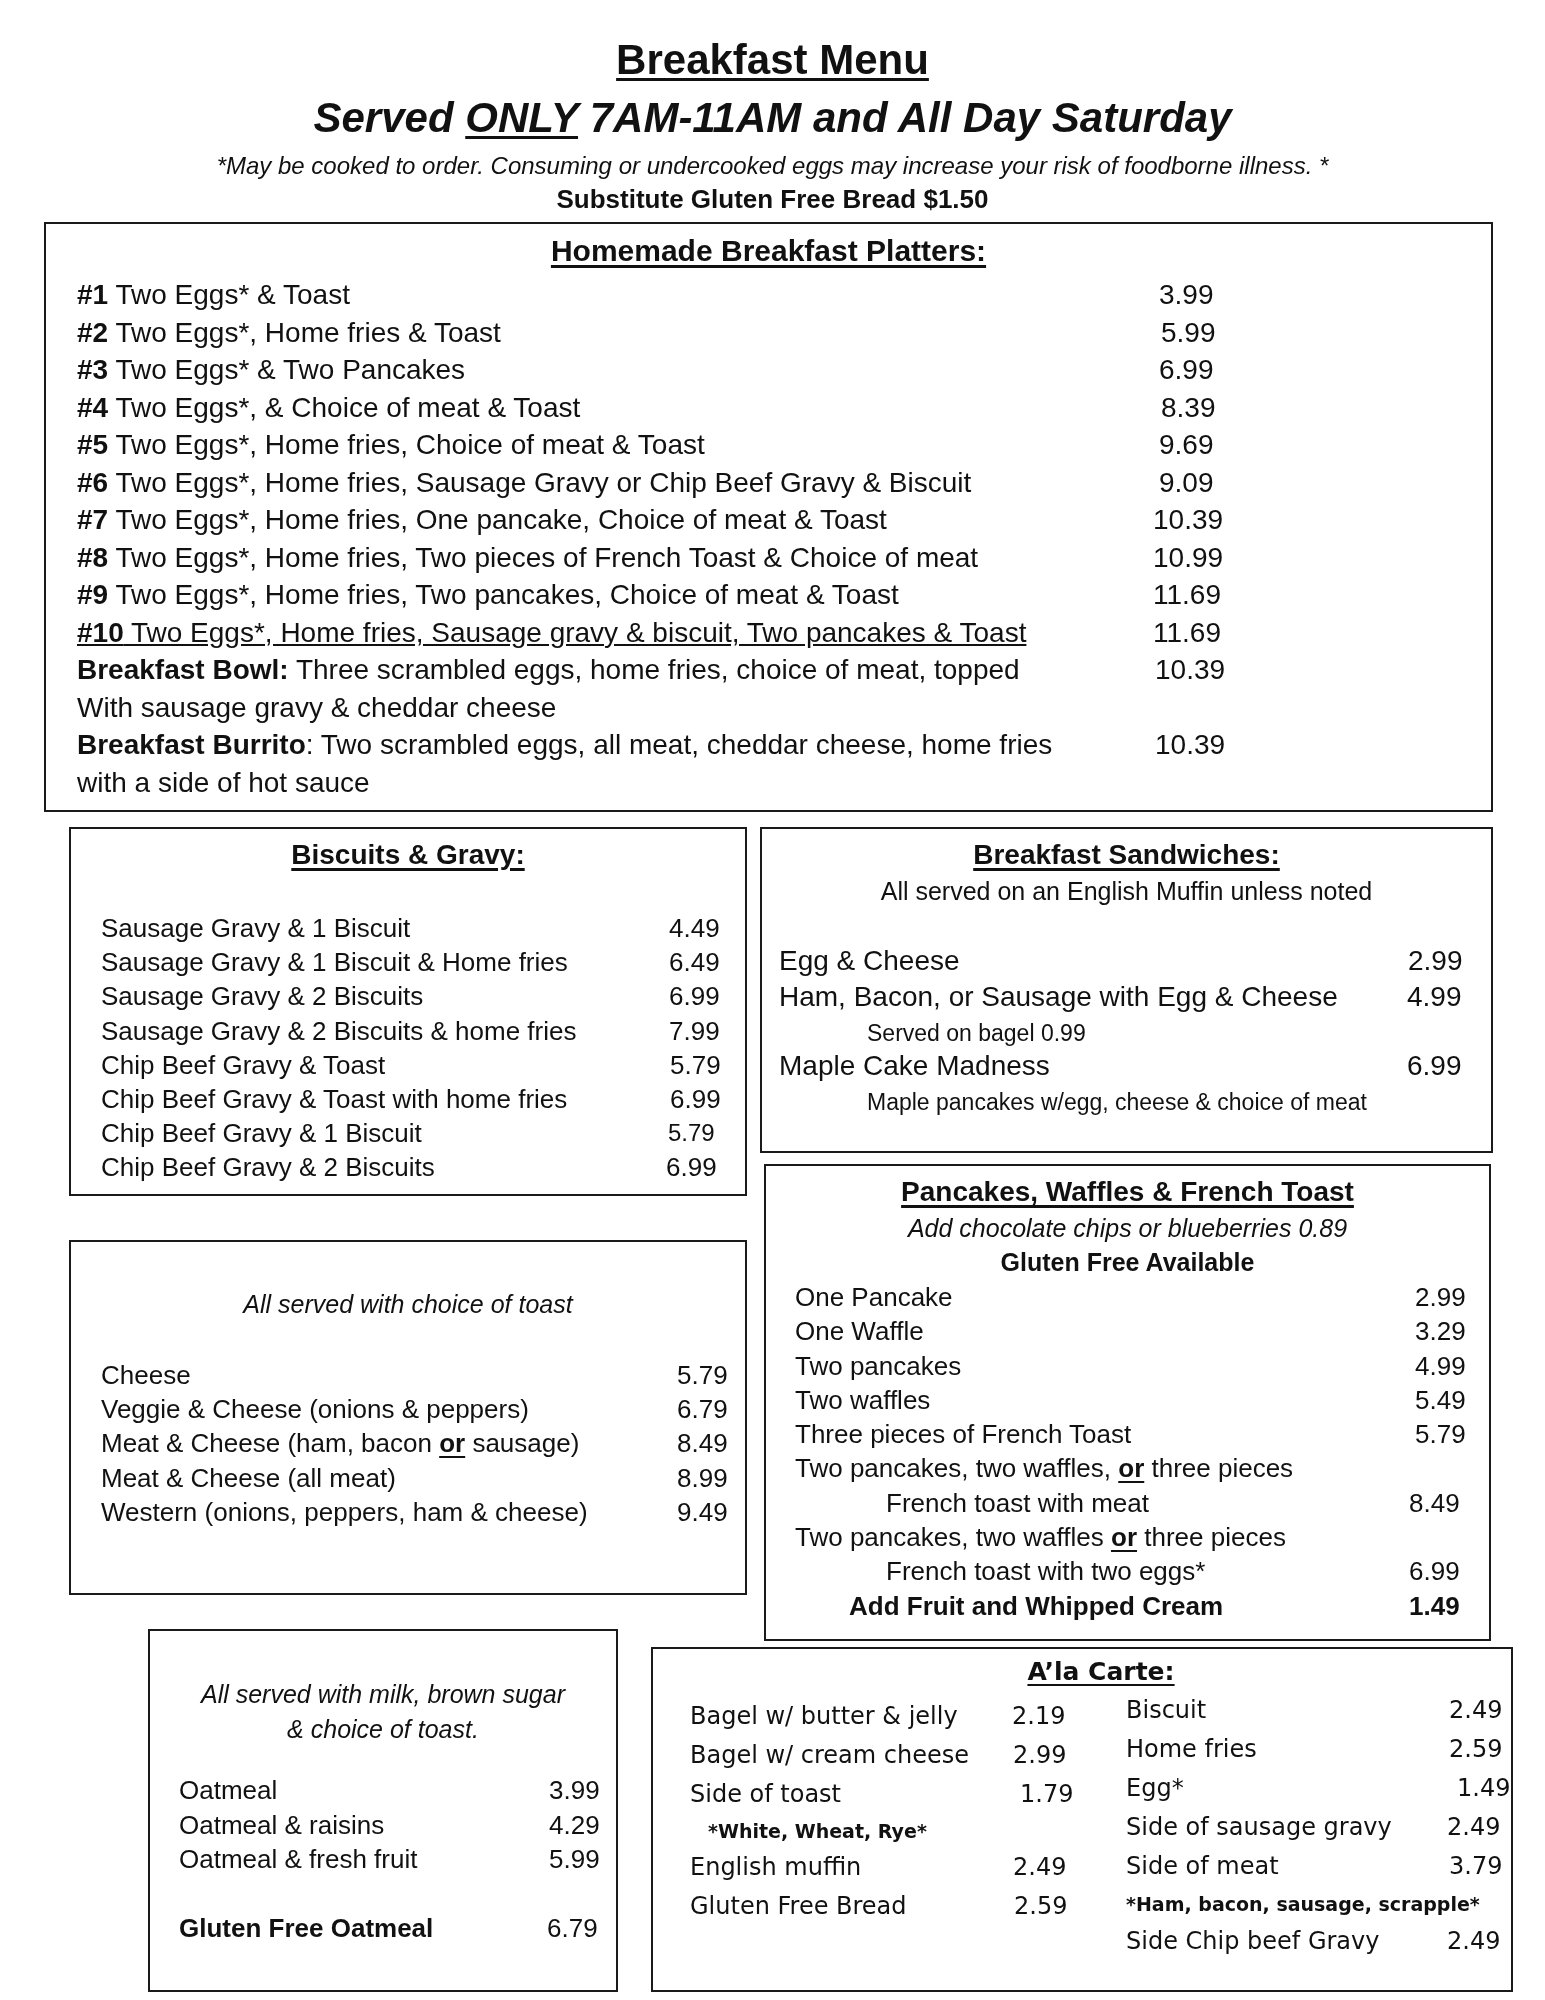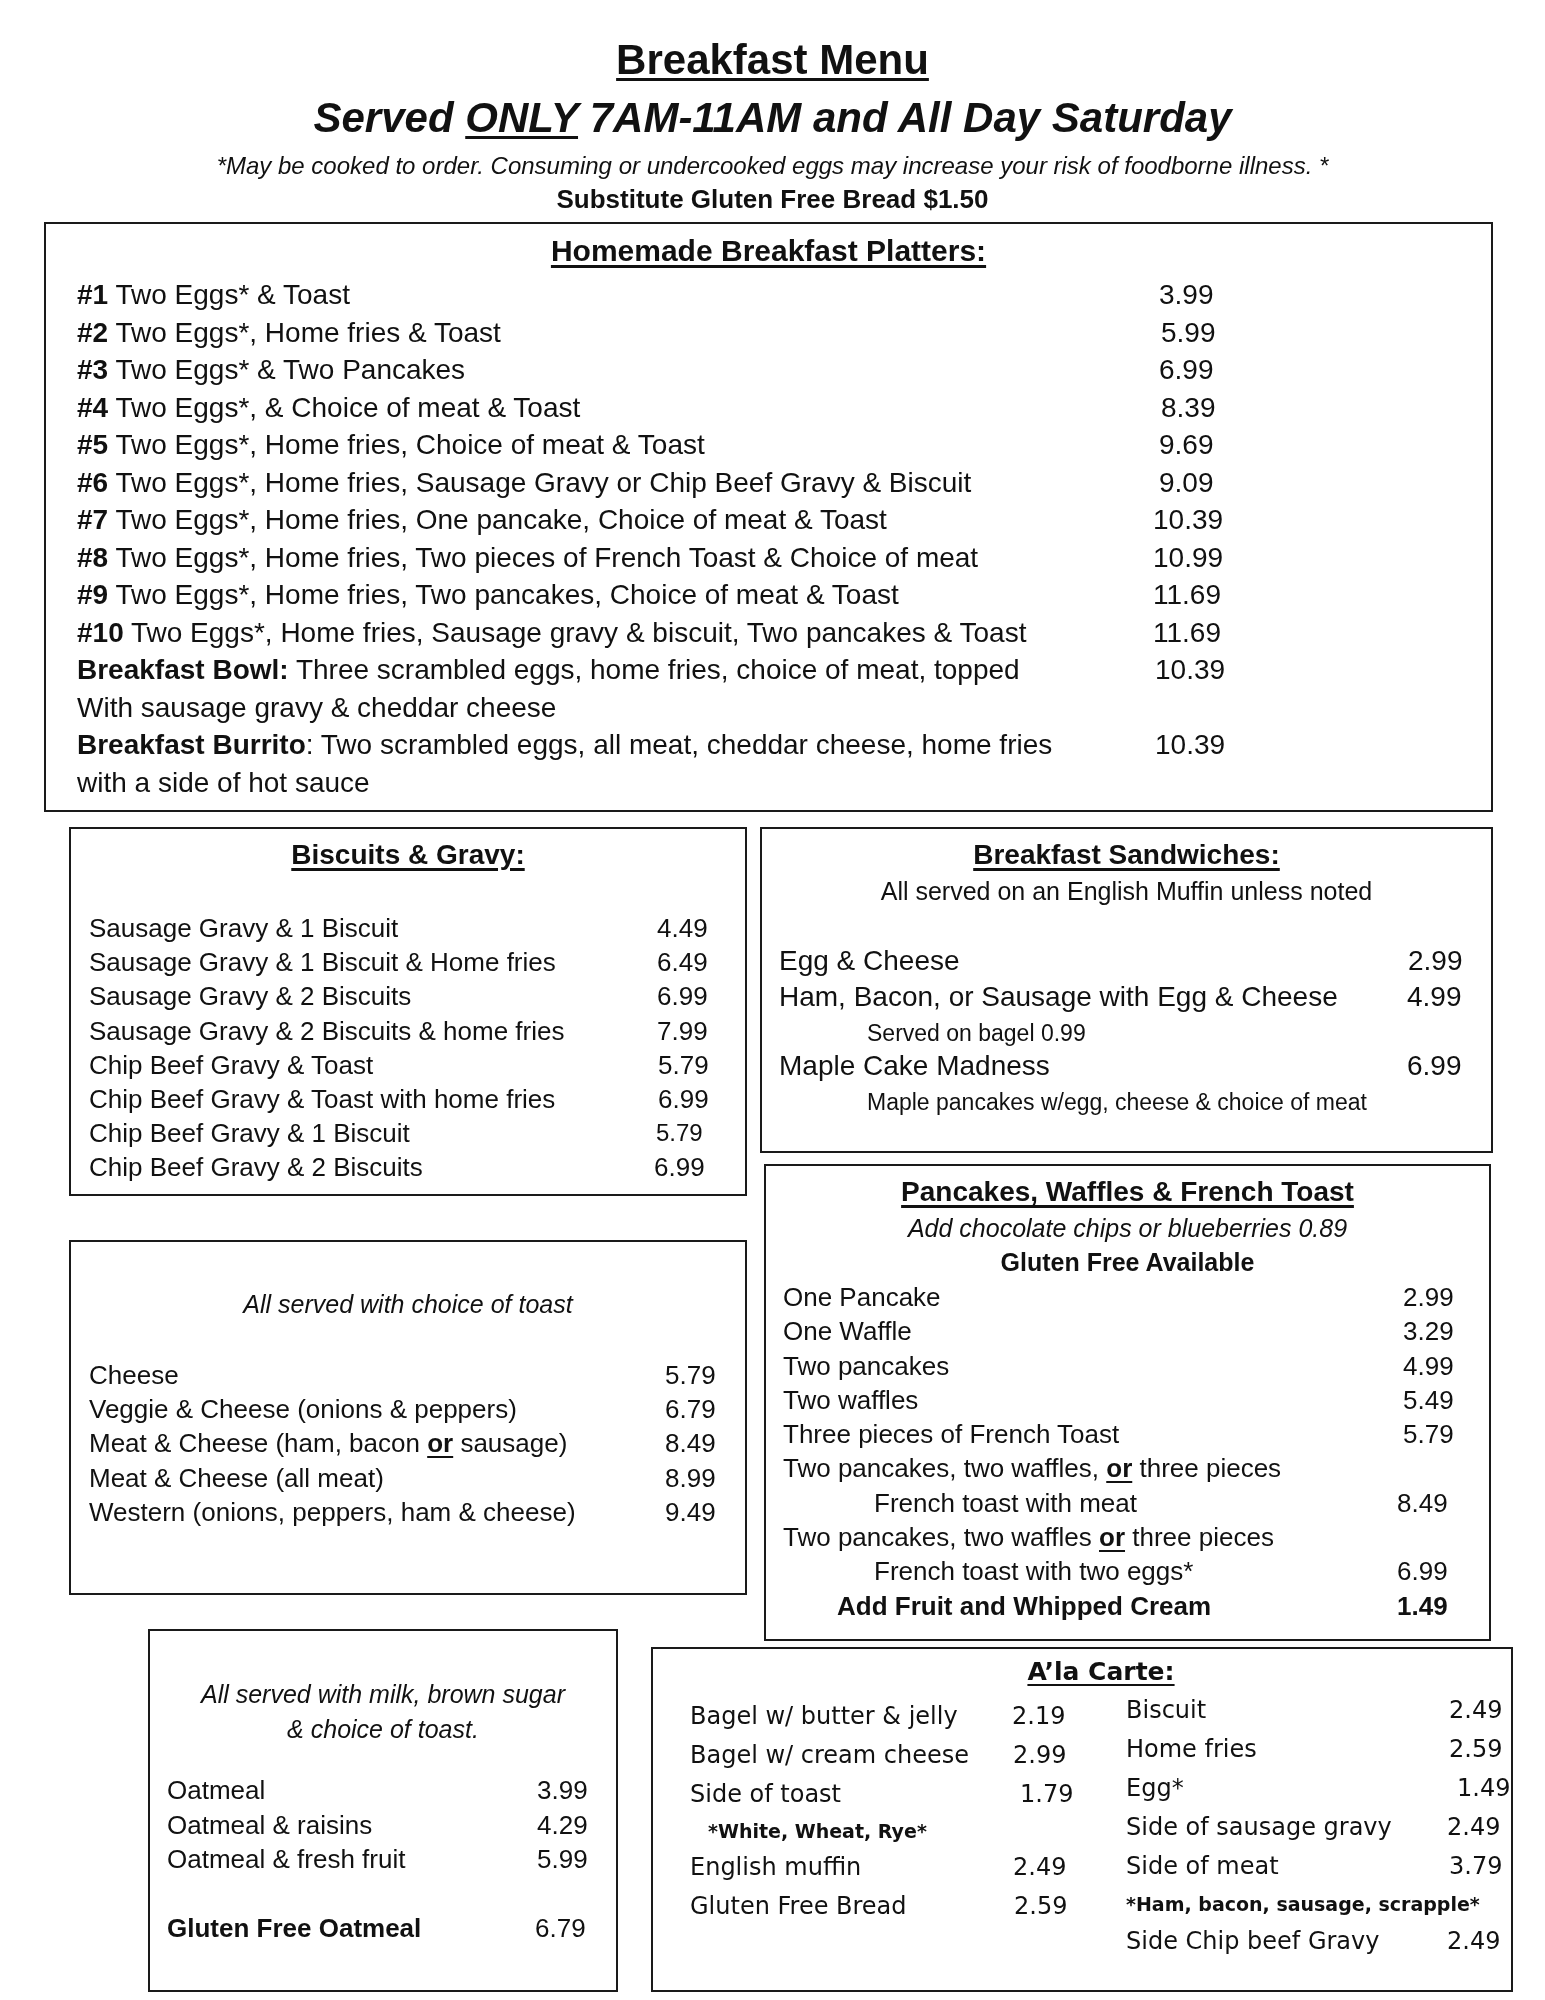--- a/index.html
+++ b/index.html
@@ -8,21 +8,21 @@
   .center { text-align:center; }
   .u { text-decoration:underline; text-decoration-thickness:3px; text-underline-offset:4px; }
   .box { position:absolute; border:2px solid #1a1a1a; box-sizing:border-box; }
   .title1 { left:0; width:1545px; top:36px; font-size:42px; font-weight:bold; }
   .title2 { left:0; width:1545px; top:94px; font-size:42px; font-weight:bold; font-style:italic; }
   .warn { left:0; width:1545px; top:152px; font-size:24px; font-style:italic; }
   .subst { left:0; width:1545px; top:184px; font-size:26px; font-weight:bold; }
   .hdr { font-weight:bold; font-size:30px; }
   .price { position:absolute; white-space:nowrap; text-align:right; }
   .pl { font-size:28px; line-height:37.5px; }
-  .bg { font-size:26px; }
+  .bg { font-size:26px;margin-left:12px; }
   .cal { font-family:"DejaVu Sans", sans-serif; font-size:24px;padding-left:19px; }
   b { font-weight:bold; }
 </style>
 </head>
 <body>
 
 <div class="abs center title1"><span class="u">Breakfast Menu</span></div>
 <div class="abs center title2"><span>Served </span><span class="u">ONLY</span><span> 7AM-11AM and All Day Saturday</span></div>
 <div class="abs center warn">*May be cooked to order. Consuming or undercooked eggs may increase your risk of foodborne illness. *</div>
 <div class="abs center subst">Substitute Gluten Free Bread $1.50</div>
@@ -32,21 +32,21 @@
   <div class="pl" style="position:absolute; left:31px; top:52px; width:1400px;">
     <div style="position:relative; height:37.5px;"><b>#1</b><span> Two Eggs* &amp; Toast</span><span class="price" style="left:1082px;">3.99</span></div>
     <div style="position:relative; height:37.5px;"><b>#2</b><span> Two Eggs*, Home fries &amp; Toast</span><span class="price" style="left:1084px;">5.99</span></div>
     <div style="position:relative; height:37.5px;"><b>#3</b><span> Two Eggs* &amp; Two Pancakes</span><span class="price" style="left:1082px;">6.99</span></div>
     <div style="position:relative; height:37.5px;"><b>#4</b><span> Two Eggs*, &amp; Choice of meat &amp; Toast</span><span class="price" style="left:1084px;">8.39</span></div>
     <div style="position:relative; height:37.5px;"><b>#5</b><span> Two Eggs*, Home fries, Choice of meat &amp; Toast</span><span class="price" style="left:1082px;">9.69</span></div>
     <div style="position:relative; height:37.5px;"><b>#6</b><span> Two Eggs*, Home fries, Sausage Gravy or Chip Beef Gravy &amp; Biscuit</span><span class="price" style="left:1082px;">9.09</span></div>
     <div style="position:relative; height:37.5px;"><b>#7</b><span> Two Eggs*, Home fries, One pancake, Choice of meat &amp; Toast</span><span class="price" style="left:1076px;">10.39</span></div>
     <div style="position:relative; height:37.5px;"><b>#8</b><span> Two Eggs*, Home fries, Two pieces of French Toast &amp; Choice of meat</span><span class="price" style="left:1076px;">10.99</span></div>
     <div style="position:relative; height:37.5px;"><b>#9</b><span> Two Eggs*, Home fries, Two pancakes, Choice of meat &amp; Toast</span><span class="price" style="left:1076px;">11.69</span></div>
-    <div style="position:relative; height:37.5px;"><b>#10</b><span> Two Eggs*, Home fries, Sausage gravy &amp; biscuit, Two pancakes &amp; Toast</span><span class="price" style="left:1076px;">11.69</span></div>
+    <div style="position:relative; height:37.5px;text-decoration:underline;"><b>#10</b><span> Two Eggs*, Home fries, Sausage gravy &amp; biscuit, Two pancakes &amp; Toast</span><span class="price" style="left:1076px;">11.69</span></div>
     <div style="position:relative; height:37.5px;"><b>Breakfast Bowl:</b><span> Three scrambled eggs, home fries, choice of meat, topped</span><span class="price" style="left:1078px;">10.39</span></div>
     <div style="position:relative; height:37.5px;"><span>With sausage gravy &amp; cheddar cheese</span></div>
     <div style="position:relative; height:37.5px;"><b>Breakfast Burrito</b><span>: Two scrambled eggs, all meat, cheddar cheese, home fries</span><span class="price" style="left:1078px;">10.39</span></div>
     <div style="position:relative; height:37.5px;"><span>with a side of hot sauce</span></div>
   </div>
 </div>
 
 <div class="box" style="left:69px; top:827px; width:678px; height:369px;">
   <div class="abs center hdr" style="left:0; width:674px; top:10px; font-size:28px;"><span class="u">Biscuits &amp; Gravy:</span></div>
   <div class="bg" style="position:absolute; left:18px; top:82px; width:640px; line-height:34.2px;">

